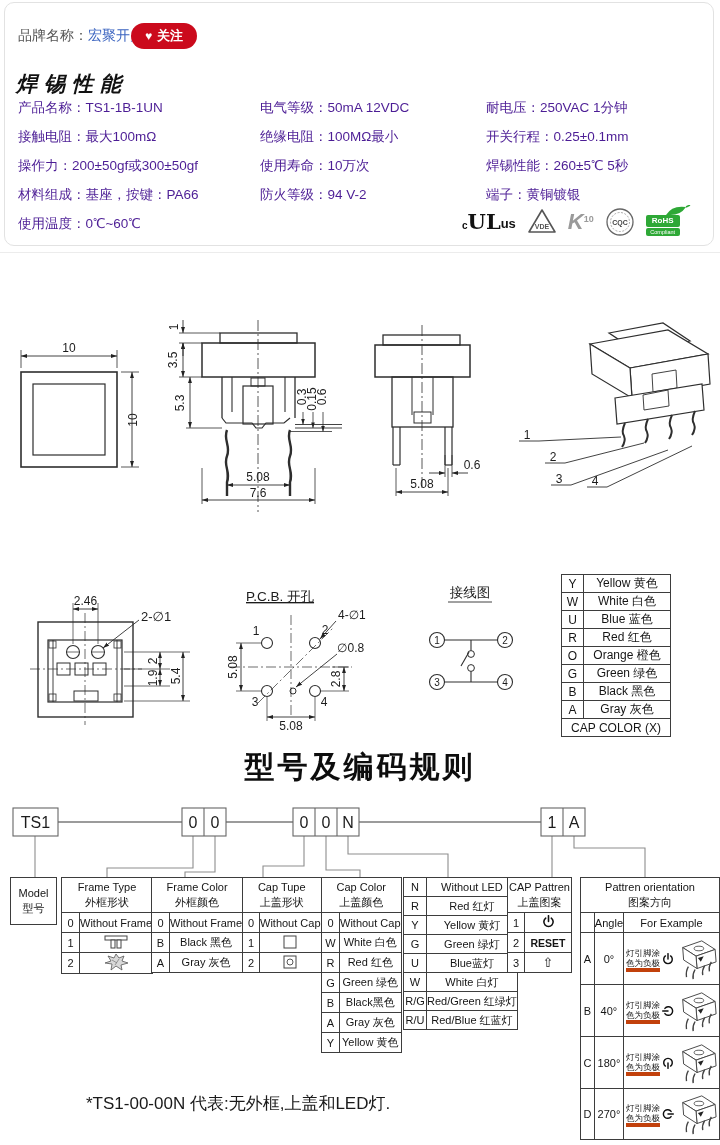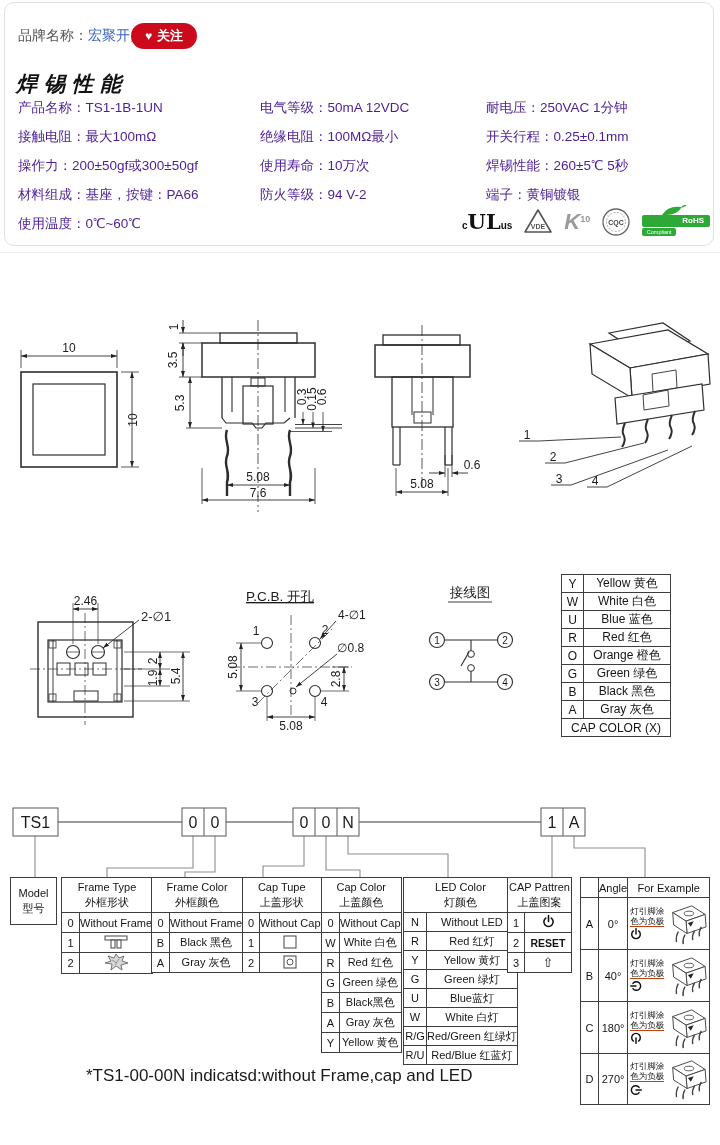--- a/index.html
+++ b/index.html
@@ -15,27 +15,27 @@
       display:flex;align-items:center;justify-content:center;gap:5px;font-size:13px;font-weight:bold;cursor:pointer;}
   .heart{font-size:12px;line-height:1;}
   .product-title{left:16px;top:70px;font-family:"DejaVu Serif",serif;font-style:italic;font-weight:bold;
       font-size:21px;letter-spacing:7px;color:#111;}
   .spec{position:absolute;font-size:13.5px;color:#4c1d95;white-space:nowrap;}
   
   .certs{left:462px;top:202px;width:246px;height:40px;display:flex;align-items:center;gap:11px;}
   .ul-wrap{display:flex;align-items:flex-end;color:#111;}
   .ul-c{font-size:10px;font-weight:bold;}
   .ul-main{font-size:21px;font-weight:900;font-family:"DejaVu Serif",serif;line-height:.85;}
-  .ul-us{font-size:10px;font-weight:bold;}
+  .ul-us{font-size:13px;font-weight:bold;}
   .enec{color:#9a9a9a;display:flex;align-items:flex-start;}
   .enec-k{font-size:22px;font-weight:900;font-style:italic;line-height:.9;}
   .enec-10{font-size:9px;font-weight:bold;margin-top:2px;}
   .rohs{width:42px;height:30px;position:relative;}
   .rohs-b1{position:absolute;left:0;top:8px;width:34px;height:12px;background:#2ea836;border-radius:2px;
-      color:#fff;font-size:8px;font-weight:bold;text-align:center;line-height:12px;padding-left:34px;}
+      color:#fff;font-size:8px;font-weight:bold;text-align:center;line-height:12px;}
   .rohs-b2{position:absolute;left:0;top:21px;width:34px;height:8px;background:#2ea836;border-radius:2px;
       color:#fff;font-size:5.5px;text-align:center;line-height:8px;}
   
   .h1{left:0;width:720px;text-align:center;font-weight:900;color:#0d0d0d;font-family:"Liberation Sans",sans-serif;}
   
   svg text{font-family:"Liberation Sans",sans-serif;fill:#1c1c1c;}
   .dim{font-size:12px;}
   .dimtitle{font-size:13.5px;}
   
   table.ct{border-collapse:collapse;background:#fff;table-layout:fixed;}
@@ -43,23 +43,23 @@
   .cap-colors{left:561px;top:574px;}
   .cap-colors td{height:17px;font-size:12px;}
   .cap-colors .c1{width:21px;}
   .cap-colors .c2{width:86px;}
   
   .code-tbl td{font-size:11px;height:19px;}
   .hdr{font-size:12px;line-height:1.35;}
   .small{font-size:9.5px;}
   .tiny{font-size:9px;}
   .note{font-size:8.5px;line-height:1.15;color:#1a1a1a;text-align:left;}
-  .note .u{border-bottom:1px solid #c2410c;}
+  .note .u{border-bottom:4px solid #c2410c;}
   .ex-cell{display:flex;align-items:center;gap:1px;padding:1px 0 1px 2px;}
-  .ex-left{display:flex;flex-direction:column;align-items:flex-start;gap:2px;}
+  .ex-left{display:flex;align-items:center;gap:2px;}
   .pwr{display:inline-block;}
   .r90ccw{transform:rotate(-90deg);}
   .r180{transform:rotate(180deg);}
   .r90cw{transform:rotate(90deg);}
   .footnote{font-size:17px;color:#1a1a1a;white-space:nowrap;}
 </style>
 </head>
 <body>
 
 <div class="page">
@@ -407,20 +407,21 @@
     <tr>
           <td>A</td>
           <td>Gray 灰色</td>
         </tr>
     <tr>
           <td colspan="2">CAP COLOR (X)</td>
         </tr>
   </tbody>
     </table>
 
+  <div class="abs h1" style="top:747px;font-size:30px;letter-spacing:3px">型号及编码规则</div>
 
   <svg class="abs" style="left:0;top:790px" width="720" height="88" viewBox="0 0 720 88">
     <g stroke="#9b9b9b" stroke-width="2" fill="none">
       <line x1="58" y1="32" x2="182" y2="32"></line>
       <line x1="226" y1="32" x2="293" y2="32"></line>
       <line x1="359" y1="32" x2="541" y2="32"></line>
     </g>
     <g stroke="#8d8d8d" stroke-width="1.1" fill="none">
       <polyline points="35,46 35,87"></polyline>
       <polyline points="193,46 193,78 107,78 107,87"></polyline>
@@ -575,26 +576,20 @@
         </tr>
     <tr>
           <td>Y</td>
           <td>Yellow 黄色</td>
         </tr>
   </tbody>
     </table>
 
   <table class="abs ct code-tbl" style="left:403px;top:877px">
     <tbody>
-        <tr>
-          <td colspan="2" class="hdr" style="width:90px;height:34px">
-      <div>LED Color</div>
-      <div>灯颜色</div>
-    </td>
-        </tr>
     <tr>
           <td style="width:22px;height:18px">N</td>
           <td style="height:18px">Without LED</td>
         </tr>
     <tr>
           <td style="height:18px">R</td>
           <td style="height:18px">Red 红灯</td>
         </tr>
     <tr>
           <td style="height:18px">Y</td>
@@ -643,20 +638,26 @@
         </tr>
     <tr>
           <td>3</td>
         <td style="font-size:13px">⇧</td>
         </tr>
   </tbody>
     </table>
 
   <table class="abs ct code-tbl" style="left:580px;top:877px">
     <tbody>
+        <tr>
+          <td colspan="3" class="hdr" style="height:34px">
+      <div>Pattren orientation</div>
+      <div>图案方向</div>
+    </td>
+        </tr>
     <tr>
       <td style="width:17px;height:17px"></td>
       <td class="tiny" style="width:26px">Angle</td>
       <td class="tiny" style="width:81px">For Example</td>
     </tr>
     <tr>
       <td>A</td>
       <td class="tiny">0°</td>
       <td style="height:51px">
             <div class="ex-cell">
@@ -723,15 +724,15 @@
               </div>
         <svg width="44" height="42">
                 <use href="#miniiso"></use>
               </svg>
       </div>
           </td>
     </tr>
   </tbody>
     </table>
 
-  <div class="abs footnote" style="left:86px;top:1066px">*TS1-00-00N indicatsd:without Frame,cap and LED</div>
+  <div class="abs footnote" style="left:86px;top:1092px">*TS1-00-00N 代表:无外框,上盖和LED灯.</div>
 
 </div>
 
 </body></html>

